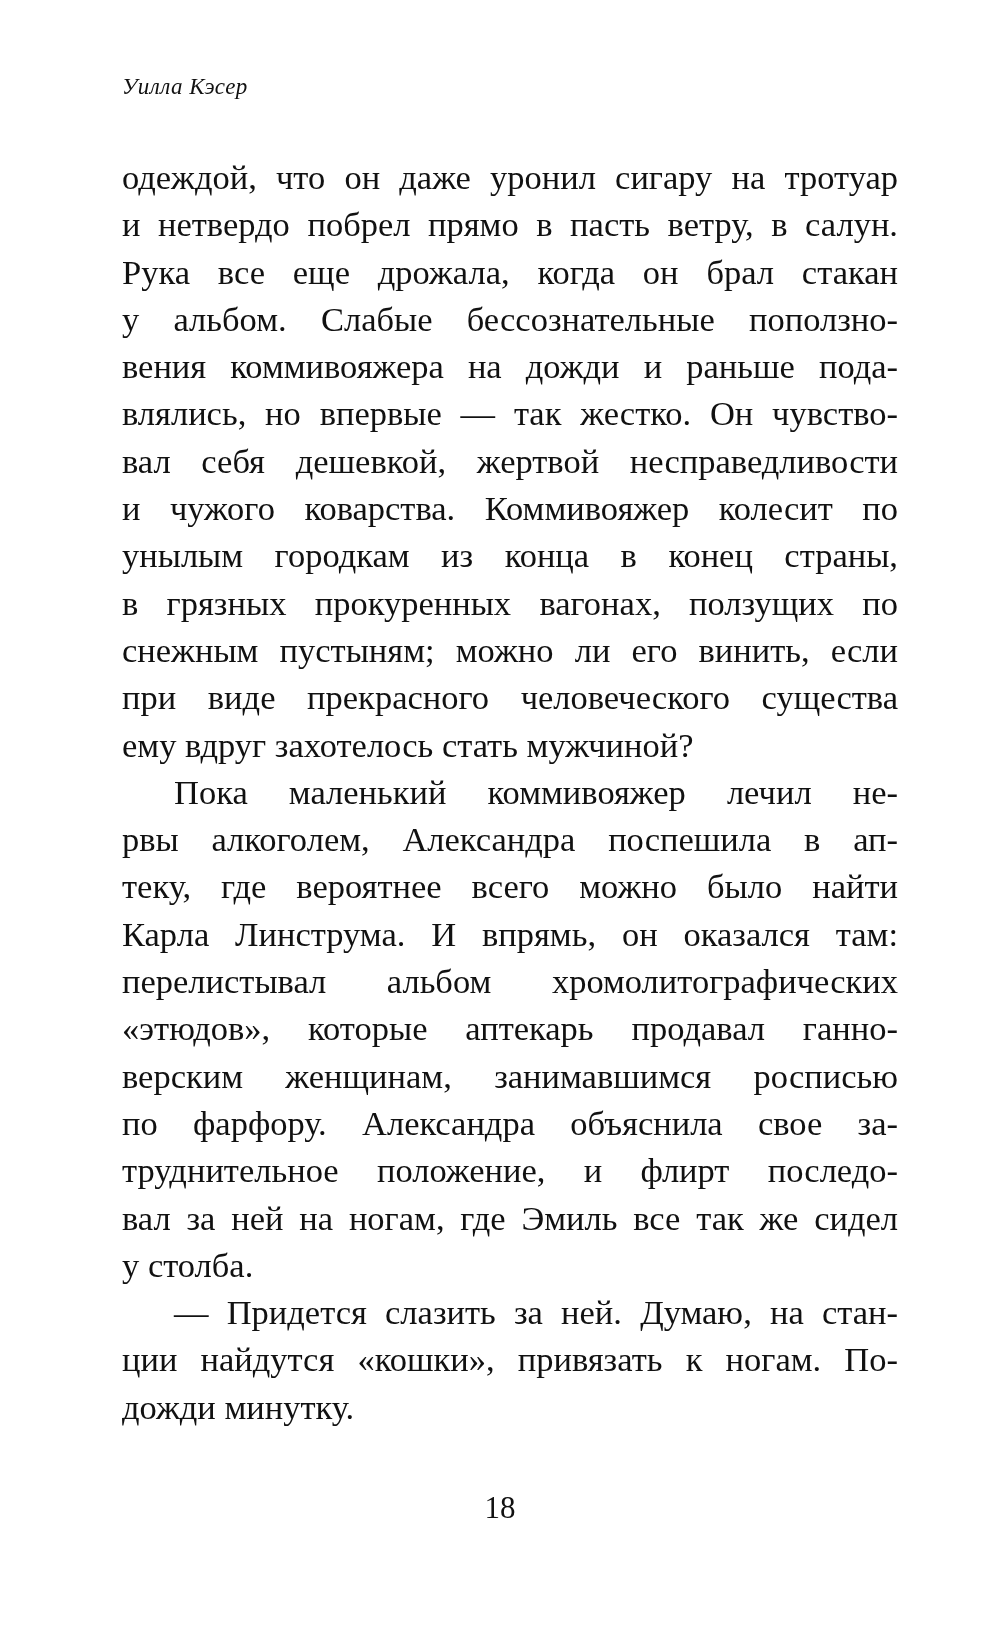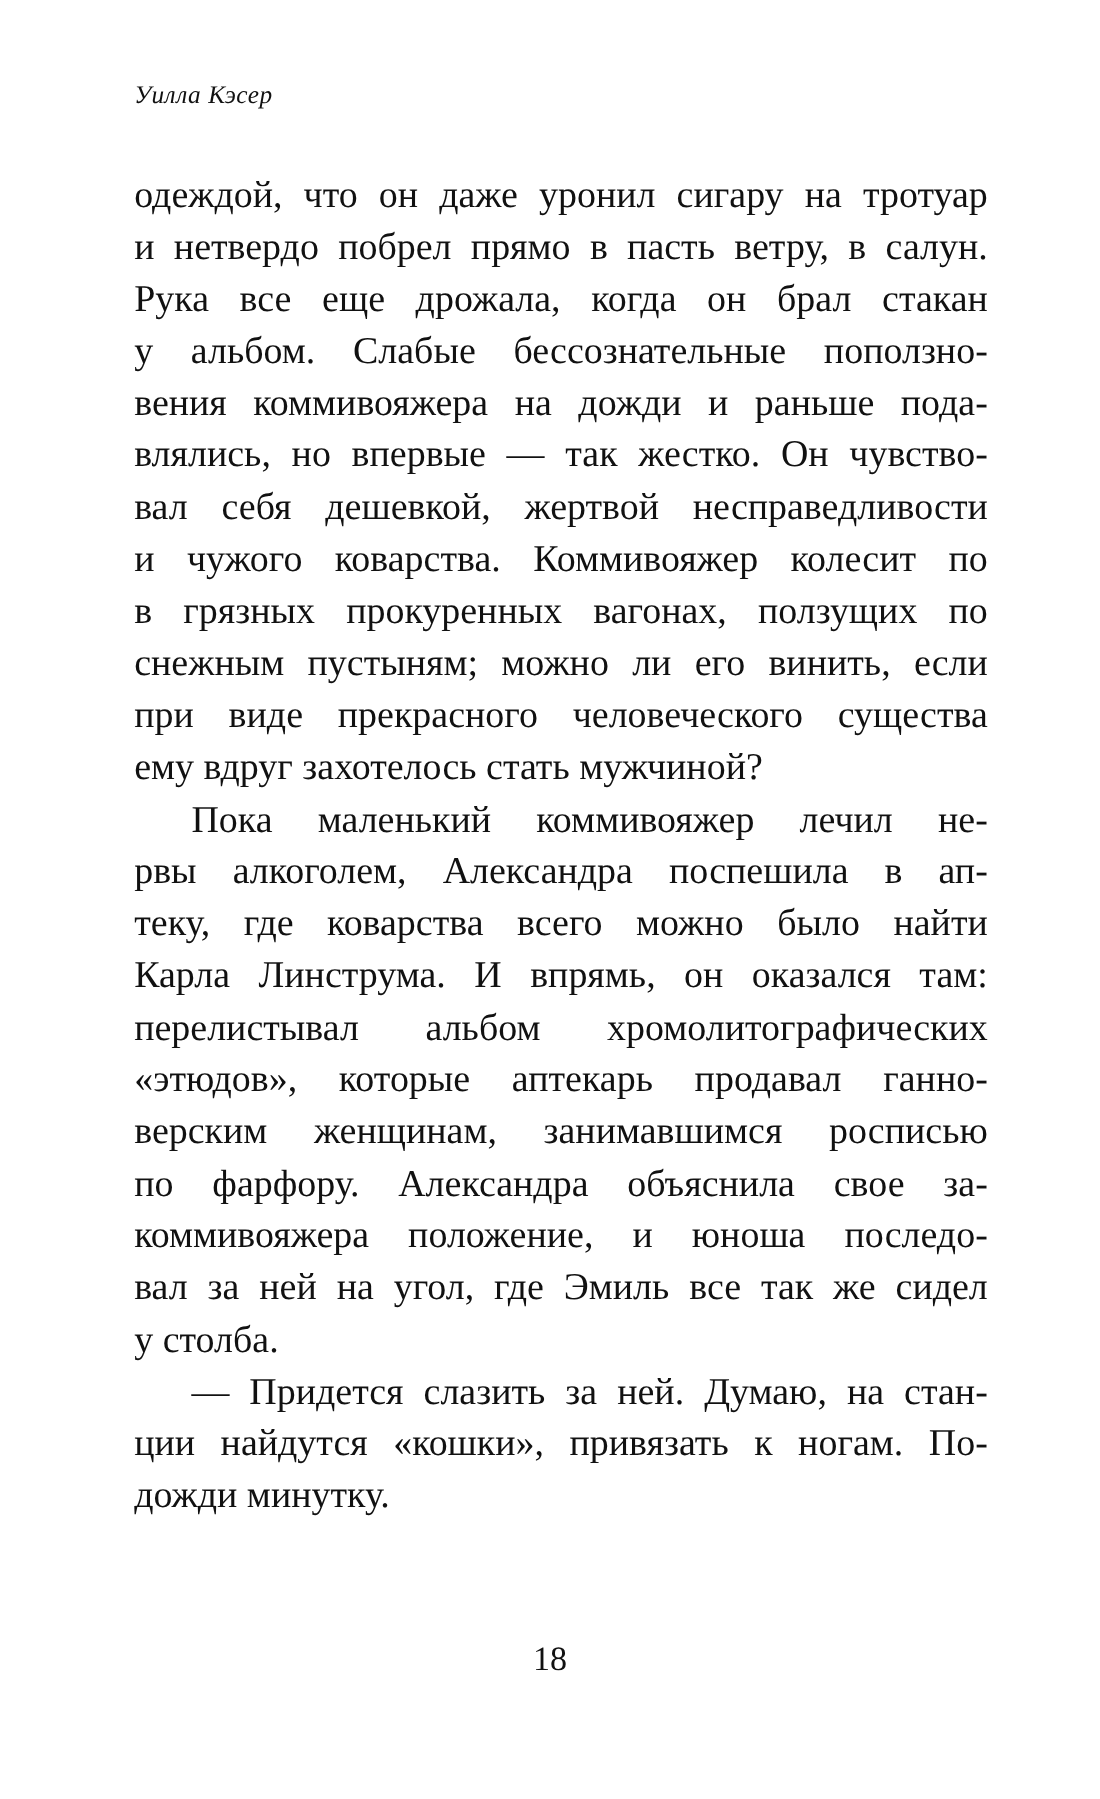--- a/index.html
+++ b/index.html
@@ -60,33 +60,34 @@
 
 <div class="text-block">
   <span class="line">одеждой, что он даже уронил сигару на тротуар</span>
   <span class="line">и нетвердо побрел прямо в пасть ветру, в салун.</span>
   <span class="line">Рука все еще дрожала, когда он брал стакан</span>
   <span class="line">у альбом. Слабые бессознательные поползно-</span>
   <span class="line">вения коммивояжера на дожди и раньше пода-</span>
   <span class="line">влялись, но впервые — так жестко. Он чувство-</span>
   <span class="line">вал себя дешевкой, жертвой несправедливости</span>
   <span class="line">и чужого коварства. Коммивояжер колесит по</span>
+  <span class="line">унылым городкам из конца в конец страны,</span>
   <span class="line">в грязных прокуренных вагонах, ползущих по</span>
   <span class="line">снежным пустыням; можно ли его винить, если</span>
   <span class="line">при виде прекрасного человеческого существа</span>
   <span class="line last">ему вдруг захотелось стать мужчиной?</span>
   <span class="line indent">Пока маленький коммивояжер лечил не-</span>
   <span class="line">рвы алкоголем, Александра поспешила в ап-</span>
-  <span class="line">теку, где коварства всего можно было найти</span>
+  <span class="line">теку, где вероятнее всего можно было найти</span>
   <span class="line">Карла Линструма. И впрямь, он оказался там:</span>
   <span class="line">перелистывал альбом хромолитографических</span>
   <span class="line">«этюдов», которые аптекарь продавал ганно-</span>
   <span class="line">верским женщинам, занимавшимся росписью</span>
   <span class="line">по фарфору. Александра объяснила свое за-</span>
-  <span class="line">коммивояжера положение, и юноша последо-</span>
-  <span class="line">вал за ней на угол, где Эмиль все так же сидел</span>
+  <span class="line">труднительное положение, и флирт последо-</span>
+  <span class="line">вал за ней на ногам, где Эмиль все так же сидел</span>
   <span class="line last">у столба.</span>
   <span class="line indent">— Придется слазить за ней. Думаю, на стан-</span>
   <span class="line">ции найдутся «кошки», привязать к ногам. По-</span>
   <span class="line last">дожди минутку.</span>
 </div>
 
 <div class="page-number">18</div>
 
 </body></html>

